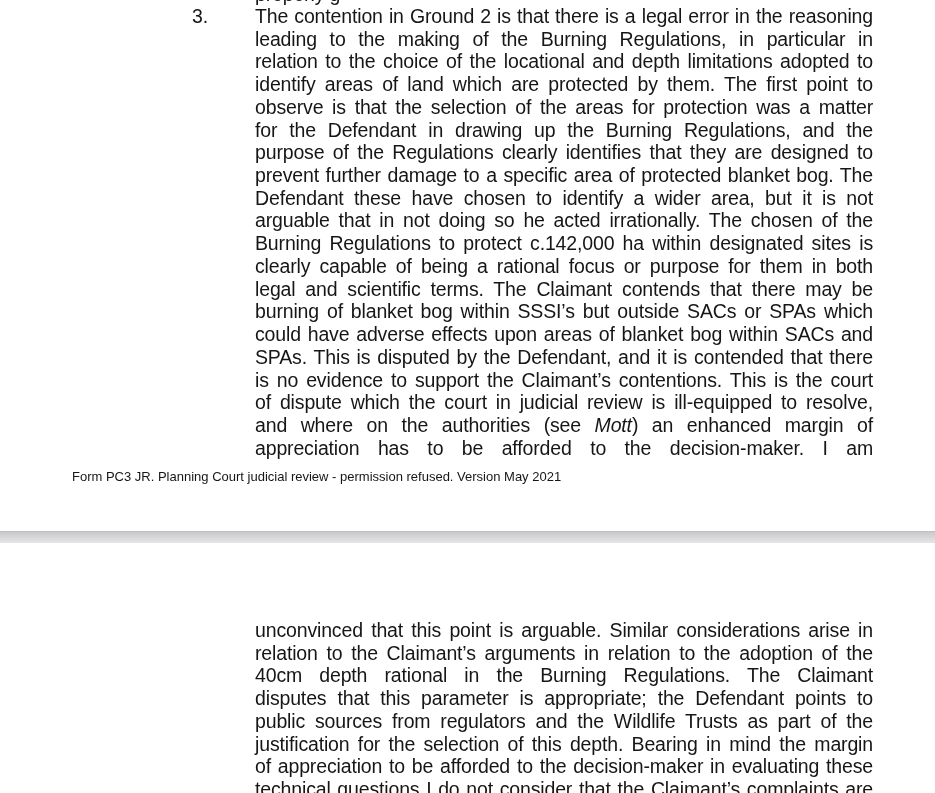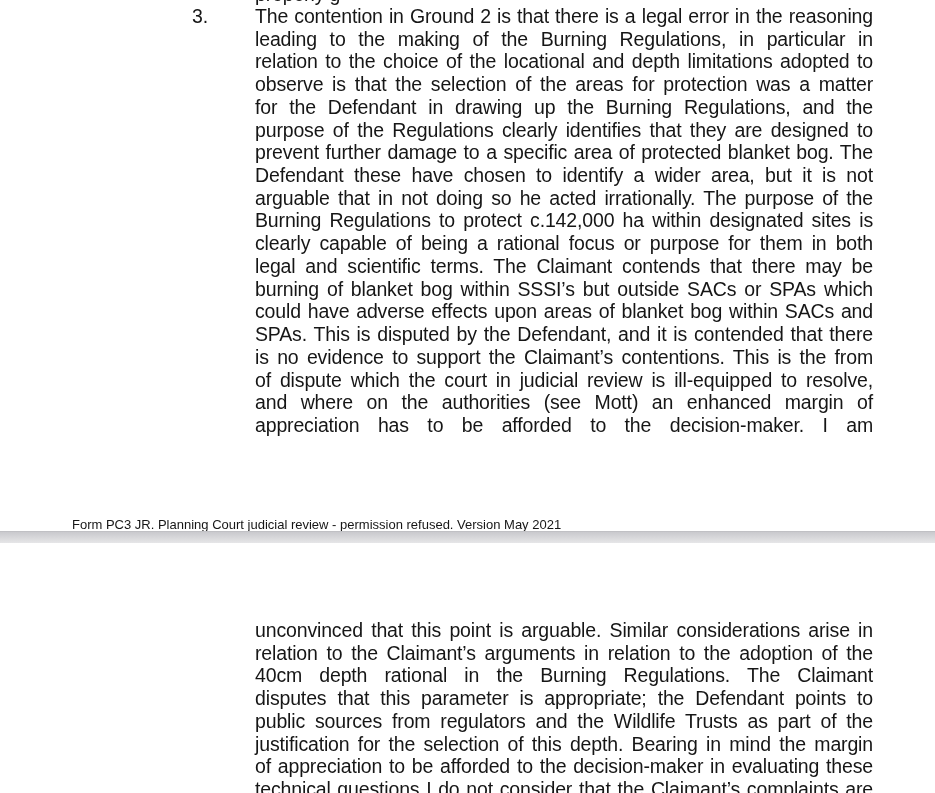--- a/index.html
+++ b/index.html
@@ -57,60 +57,60 @@
   .p1-lines { left: 255px; top: 5px; }
   .p2-lines { left: 255px; top: 47px; }
   .line {
     text-align: justify;
     text-align-last: justify;
   }
   .line.line-end {
     text-align-last: left;
     margin-top: 12px;
   }
-  .it { }
+  .it { font-style: italic; }
   .footer-line {
     position: absolute;
     left: 72px;
     top: 469px;
     font-size: 13px;
     line-height: 16px;
     letter-spacing: 0;
     white-space: nowrap;
-    margin-top: 48px;
   }
 </style>
 </head>
 <body>
 
 <div class="screen">
 
   <div class="page page1">
 
     <div class="clipped-frag body-text">properly g</div>
 
     <div class="para-number body-text">3.</div>
 
     <div class="lines p1-lines body-text">
         <div class="line">The contention in Ground 2 is that there is a legal error in the reasoning</div>
         <div class="line">leading to the making of the Burning Regulations, in particular in</div>
         <div class="line">relation to the choice of the locational and depth limitations adopted to</div>
+        <div class="line">identify areas of land which are protected by them. The first point to</div>
         <div class="line">observe is that the selection of the areas for protection was a matter</div>
         <div class="line">for the Defendant in drawing up the Burning Regulations, and the</div>
         <div class="line">purpose of the Regulations clearly identifies that they are designed to</div>
         <div class="line">prevent further damage to a specific area of protected blanket bog. The</div>
         <div class="line">Defendant these have chosen to identify a wider area, but it is not</div>
-        <div class="line">arguable that in not doing so he acted irrationally. The purpose of the</div>
+        <div class="line">arguable that in not doing so he acted irrationally. The chosen of the</div>
         <div class="line">Burning Regulations to protect c.142,000 ha within designated sites is</div>
         <div class="line">clearly capable of being a rational focus or purpose for them in both</div>
         <div class="line">legal and scientific terms. The Claimant contends that there may be</div>
         <div class="line">burning of blanket bog within SSSI’s but outside SACs or SPAs which</div>
         <div class="line">could have adverse effects upon areas of blanket bog within SACs and</div>
         <div class="line">SPAs. This is disputed by the Defendant, and it is contended that there</div>
-        <div class="line">is no evidence to support the Claimant’s contentions. This is the from</div>
+        <div class="line">is no evidence to support the Claimant’s contentions. This is the court</div>
         <div class="line">of dispute which the court in judicial review is ill-equipped to resolve,</div>
         <div class="line"><span>and where on the authorities (see </span><span class="it">Mott</span><span>) an enhanced margin of</span></div>
         <div class="line">appreciation has to be afforded to the decision-maker. I am</div>
       </div>
 
     <div class="footer-line">Form PC3 JR. Planning Court judicial review - permission refused. Version May 2021</div>
   </div>
 
   <div class="page-gap"></div>
 

